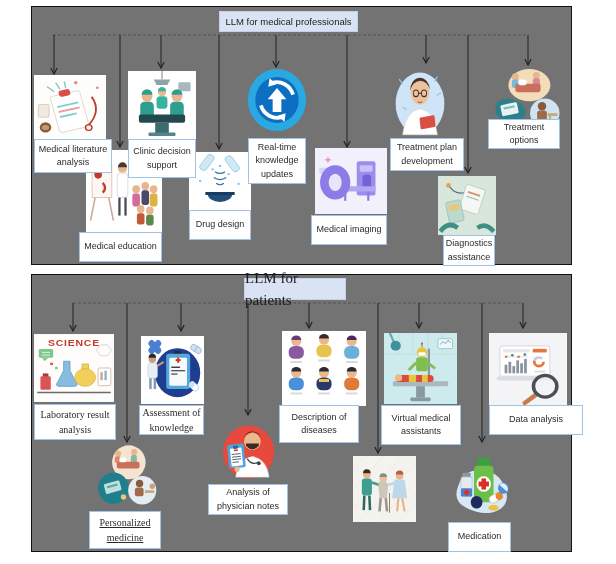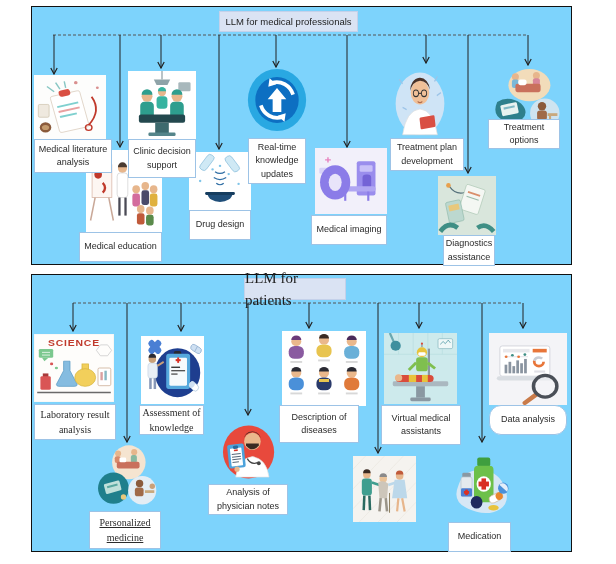--- a/index.html
+++ b/index.html
@@ -1,19 +1,19 @@
 <!DOCTYPE html>
 <html><head>
 <meta charset="utf-8">
 <style>
   * { margin:0; padding:0; box-sizing:border-box; }
   html,body { background:#ffffff; }
   body { font-family:"Liberation Sans", sans-serif; }
   .canvas { position:relative; width:616px; height:564px; background:#fff; overflow:hidden; }
-  .panel { position:absolute; border:1.6px solid #111; background:#7dd3fc; }
+  .panel { position:absolute; border:1.6px solid #111; background:#737373; }
   .connectors { position:absolute; left:0; top:0; z-index:1; }
   .ln   { stroke:#222; stroke-width:1; fill:none; }
   .ah   { stroke:#222; stroke-width:1.2; fill:none; }
   .dash { stroke:#555; stroke-width:1; fill:none; stroke-dasharray:3 2; }
   .img  { position:absolute; z-index:2; }
   .lbl  { position:absolute; z-index:3; background:#fff; border:1px solid #9dc3e6; color:#2b2b2b;
           display:flex; align-items:center; justify-content:center; text-align:center;
           font-size:9px; line-height:1.45; padding:14px 2px; }
   .serif { font-family:"Liberation Serif", serif; font-size:10px; line-height:1.5; }
   .ptitle { position:absolute; z-index:3; background:#dae3f3; border:1px solid #c4d1ea; color:#1c1c1c;
@@ -424,15 +424,15 @@
       <circle cx="22" cy="33" r="1.8" fill="#e8763a"></circle>
         <circle cx="30" cy="31" r="1.8" fill="#3f8f85"></circle>
       <circle cx="38" cy="33" r="1.8" fill="#e8763a"></circle>
         <circle cx="46" cy="30" r="1.8" fill="#3f8f85"></circle>
       <circle cx="64" cy="40" r="6" fill="none" stroke="#e8763a" stroke-width="3.5" stroke-dasharray="20 18"></circle>
       <circle cx="64" cy="40" r="6" fill="none" stroke="#c9ccd4" stroke-width="3.5" stroke-dasharray="12 26" stroke-dashoffset="-20"></circle>
       <rect x="58" y="52" width="14" height="3" fill="#e0e0e6"></rect>
       <line x1="61" y1="85" x2="46" y2="97" stroke="#c97b4a" stroke-width="6" stroke-linecap="round"></line>
       <circle cx="72" cy="74" r="15" fill="#f4f4f7" fill-opacity="0.55" stroke="#4a4f57" stroke-width="4.5"></circle>
     </svg>
-    <div class="lbl" style="left:457px; top:130px; width:78px; height:29px;border-radius:12px;">Data analysis</div>
+    <div class="lbl" style="left:457px; top:130px; width:94px; height:29px;">Data analysis</div>
   </div>
 </div>
 
 </body></html>

